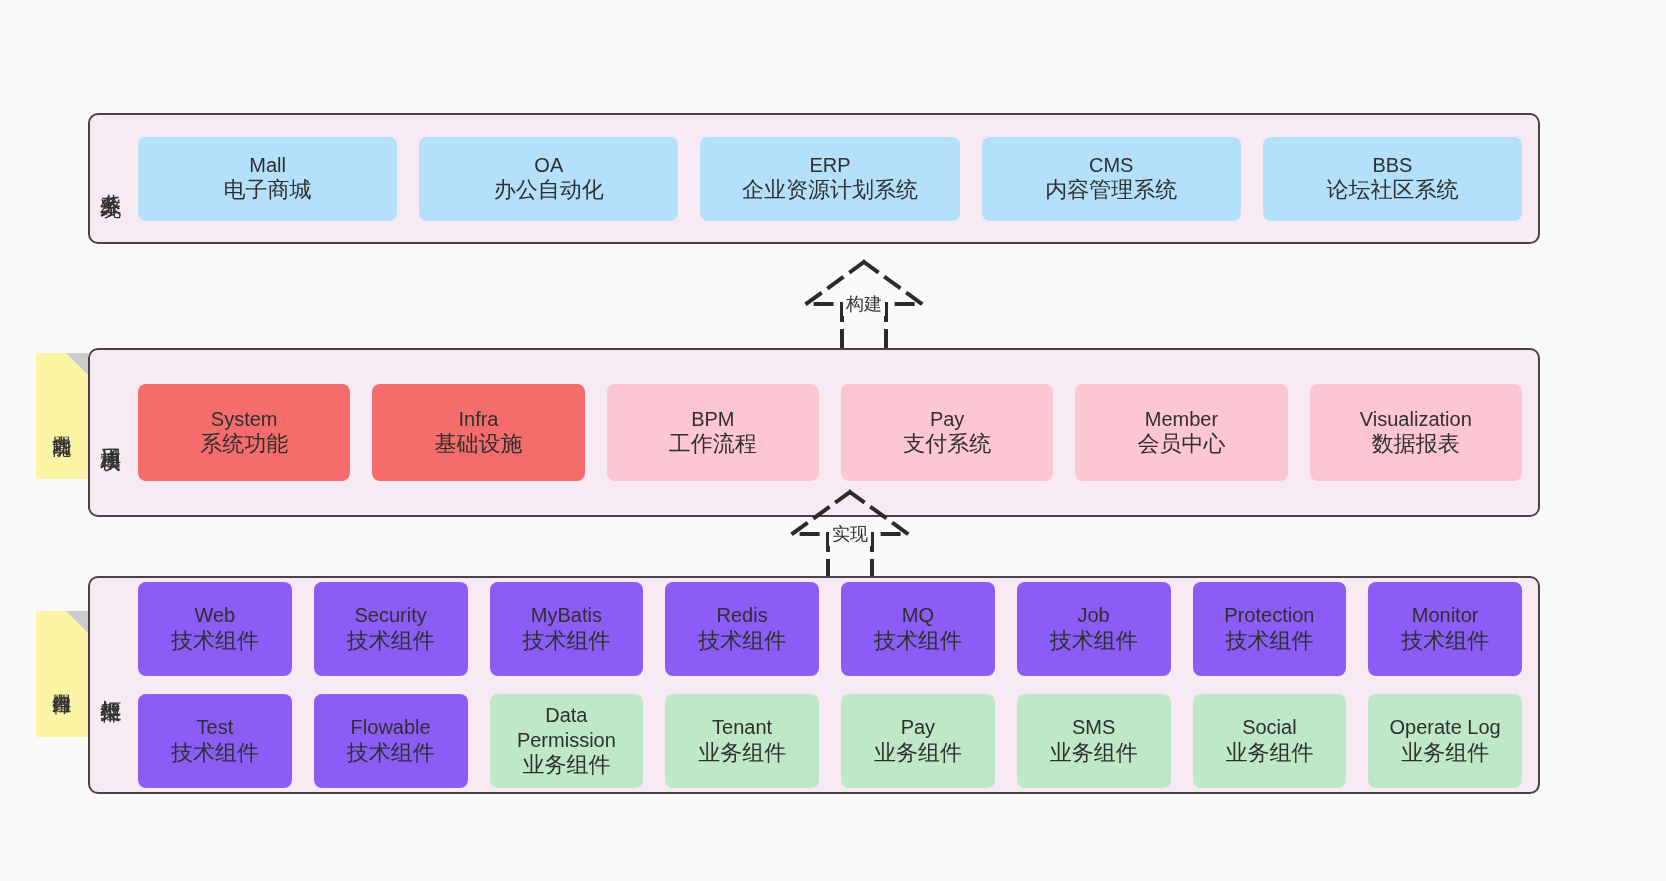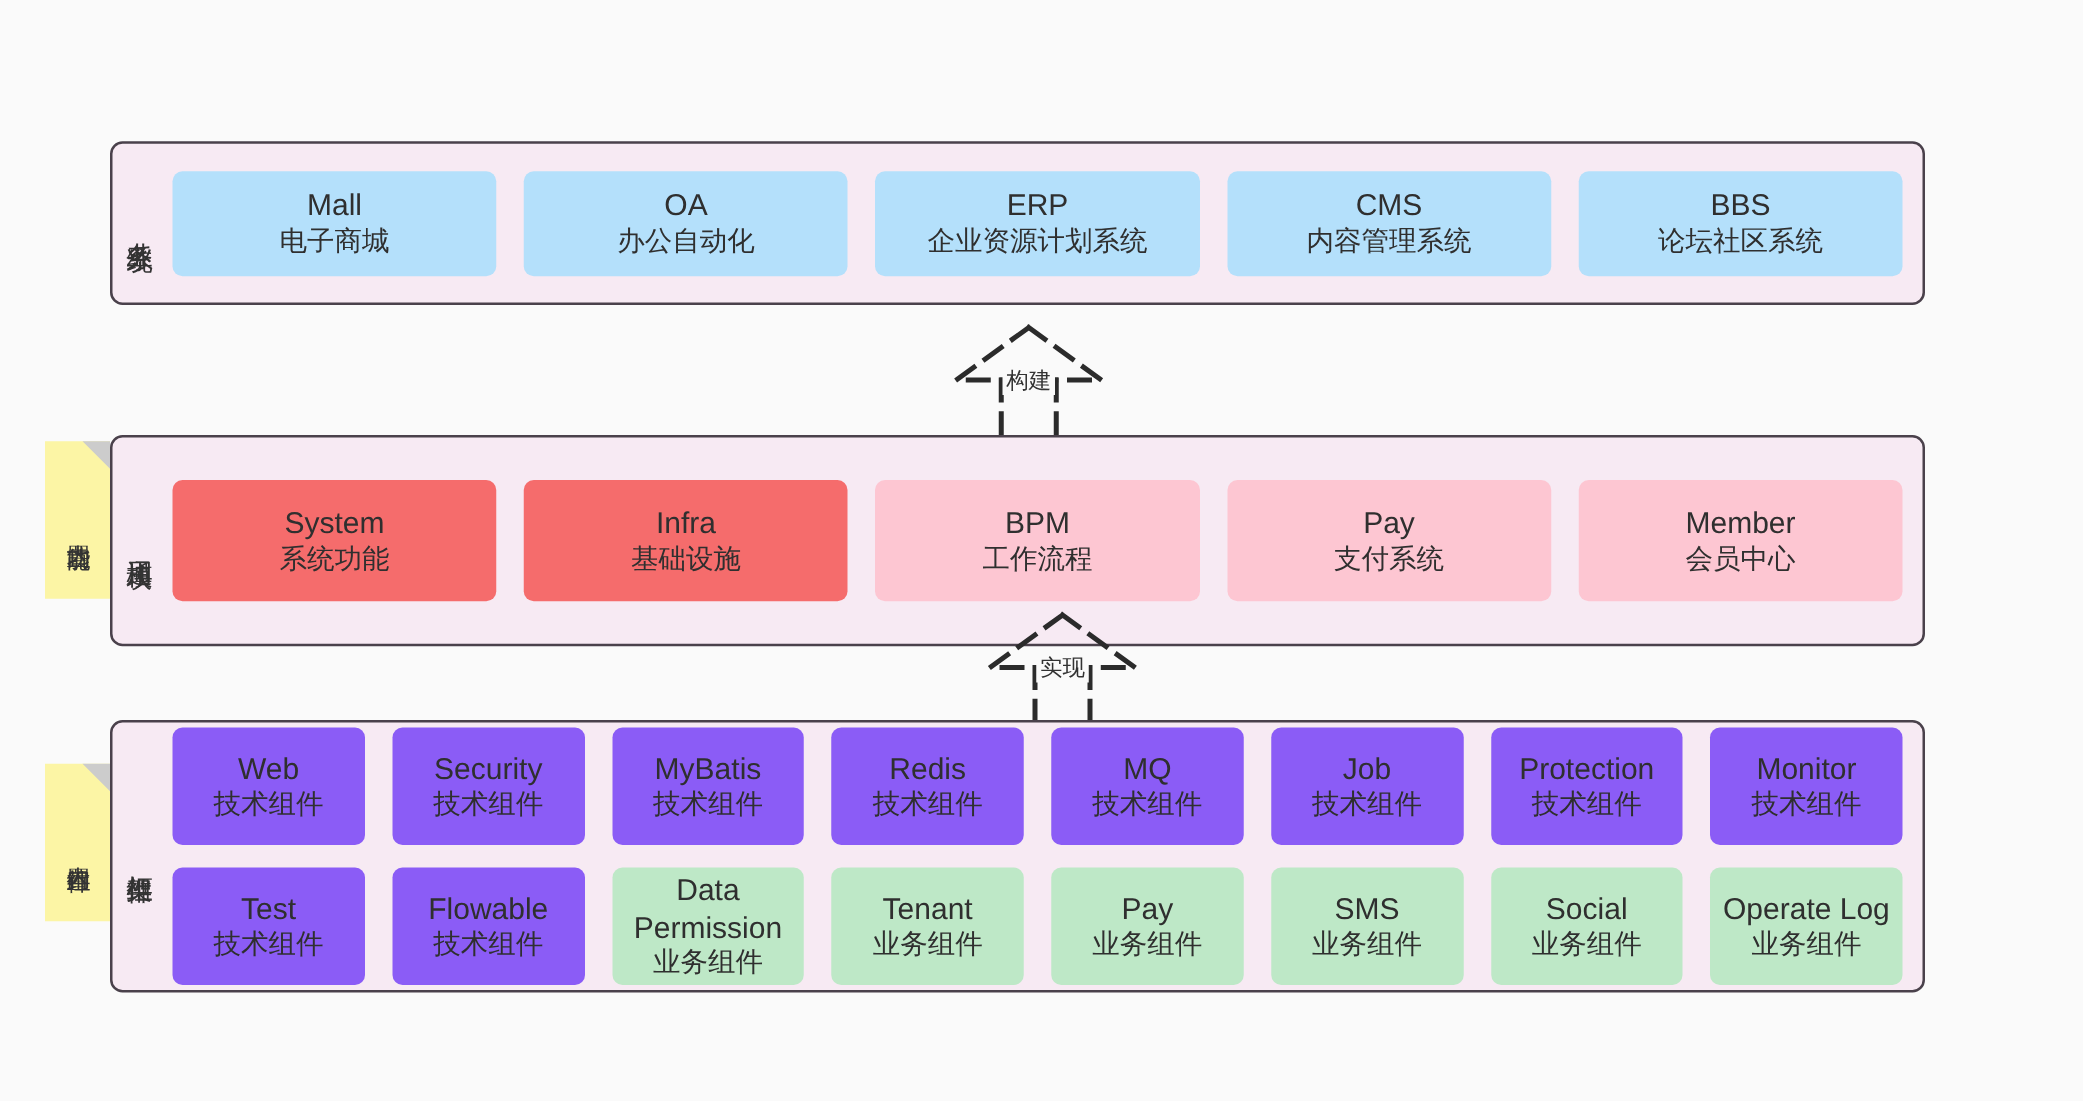--- a/index.html
+++ b/index.html
@@ -60,21 +60,21 @@
     display: flex;
     flex-direction: column;
     align-items: center;
     justify-content: center;
     text-align: center;
     color: #2f2f2f;
     line-height: 1.22;
     padding: 6px 4px;
   }
   .cell .en {
-    font-size: 24px;
+    font-size: 20px;
     white-space: nowrap;
   }
   .cell .cn {
     font-size: 22px;
     white-space: nowrap;
   }
   .cell.wrap .en { white-space: normal; }
 
   
   .c-blue   { background: #b4e0fb; }
@@ -136,21 +136,21 @@
     position: absolute;
     left: 50%;
     transform: translateX(-50%);
     top: 34px;
     font-size: 18px;
     color: #333;
     background: #fafafa;
     padding: 0 3px;
     white-space: nowrap;
   }
-  #arrow-build   { left: 748px; top: 258px; }
+  #arrow-build   { left: 789px; top: 258px; }
   #arrow-implement { left: 775px; top: 488px; }
 </style>
 </head>
 <body>
 
 <div class="layer" id="layer-business">
   <div class="layer-title">业务系统</div>
   <div class="layer-body">
     <div class="row">
       <div class="cell c-blue">
@@ -206,20 +206,24 @@
         <span class="cn">工作流程</span>
       </div>
       <div class="cell c-pink">
         <span class="en">Pay</span>
         <span class="cn">支付系统</span>
       </div>
       <div class="cell c-pink">
         <span class="en">Member</span>
         <span class="cn">会员中心</span>
       </div>
+      <div class="cell c-pink">
+        <span class="en">Visualization</span>
+        <span class="cn">数据报表</span>
+      </div>
     </div>
   </div>
 </div>
 
 <div class="arrow" id="arrow-implement">
   <svg width="150" height="95" viewBox="0 0 150 95">
     <path d="M75 4 L133 46 L17 46 Z" fill="none" stroke="#2b2b2b" stroke-width="4" stroke-dasharray="16 11" stroke-linecap="square"></path>
     <path d="M53 46 L53 95 M97 46 L97 95 M53 93 L97 93" fill="none" stroke="#2b2b2b" stroke-width="4" stroke-dasharray="16 11" stroke-linecap="square"></path>
   </svg>
   <span class="label">实现</span>

